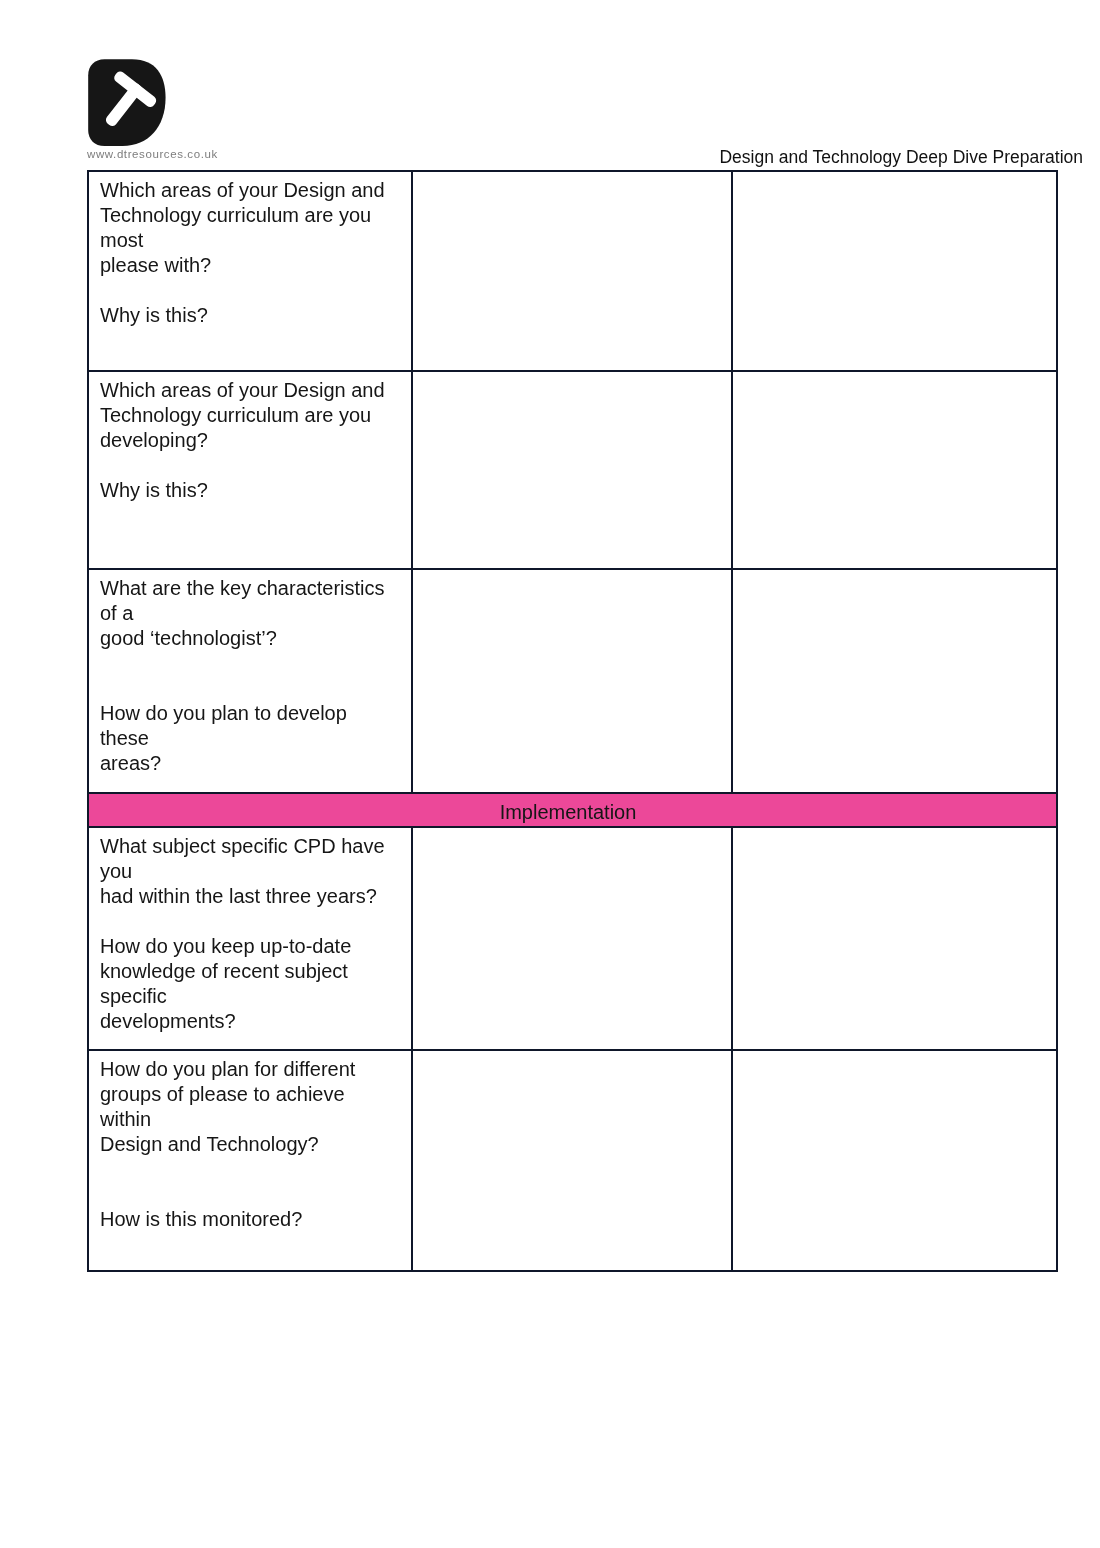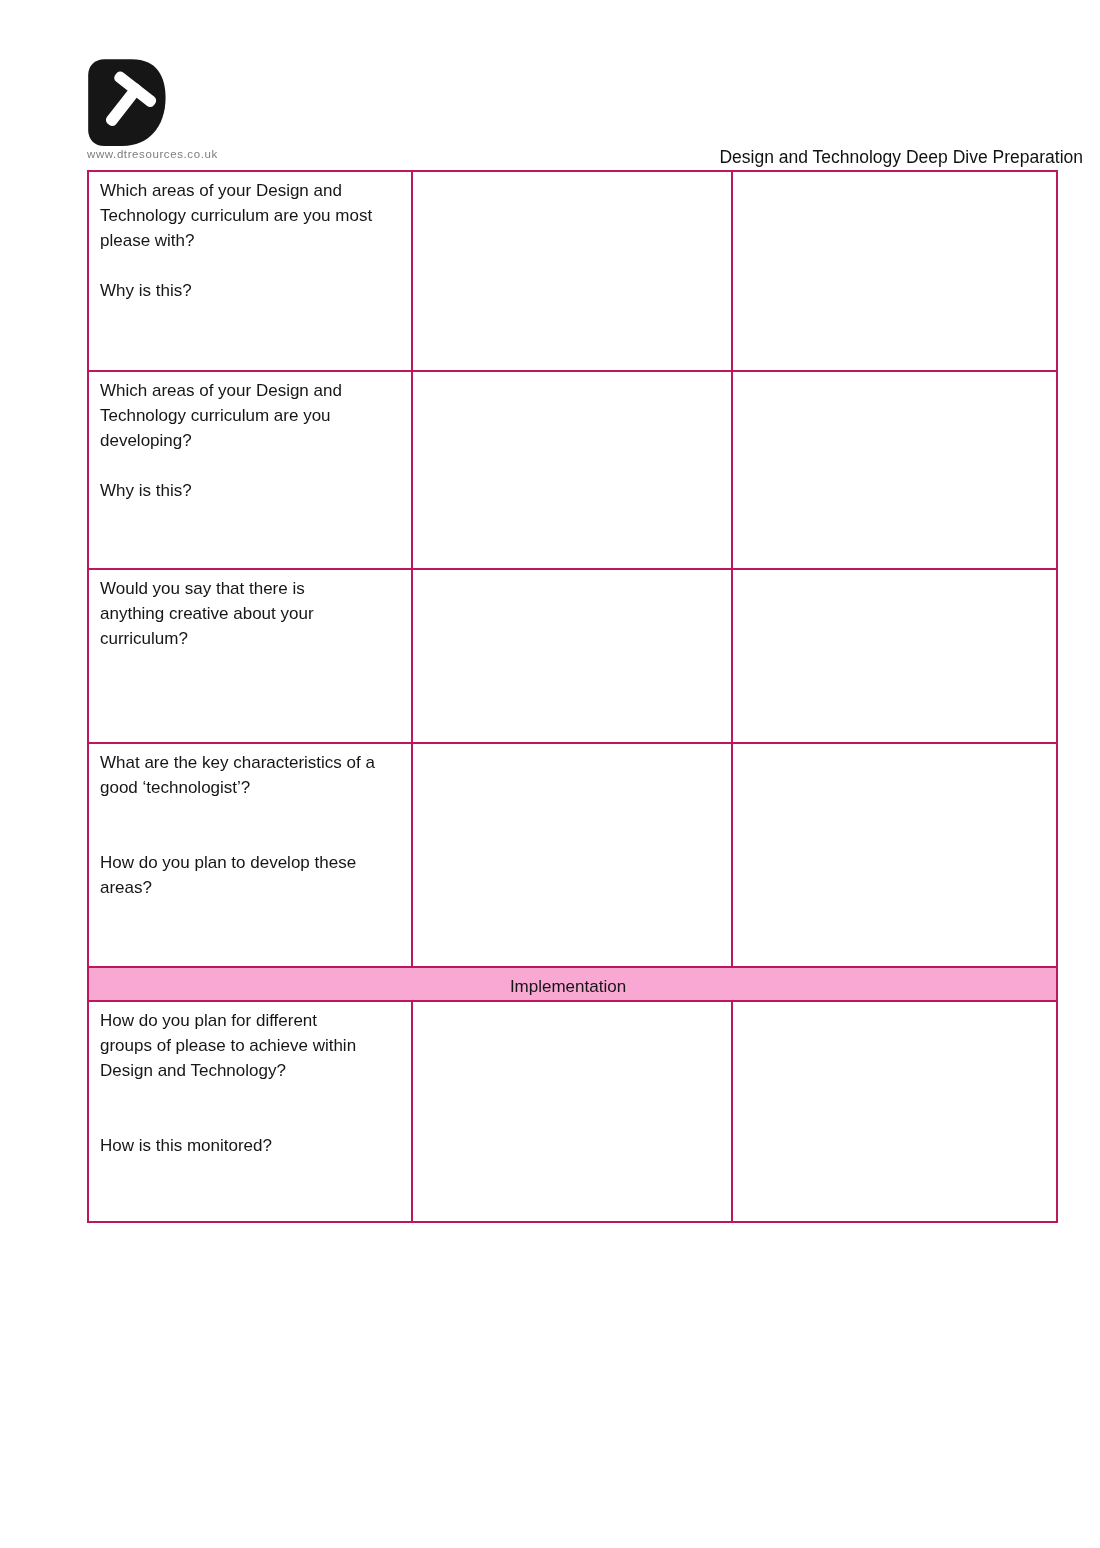--- a/index.html
+++ b/index.html
@@ -44,30 +44,30 @@
   }
   table.deep-dive {
     position: absolute;
     left: 66px;
     top: 170px;
     width: 969px;
     border-collapse: collapse;
     table-layout: fixed;
   }
   table.deep-dive td {
-    border: 2px solid #be185d;
+    border: 2px solid #0f172a;
     vertical-align: top;
     padding: 6px 20px 0 11px;
-    font-size: 17px;
+    font-size: 20px;
     line-height: 25px;
     color: #161616;
     white-space: pre-line;
   }
   td.section-cell {
-    background: #f9a8d4;
+    background: #ec4899;
     text-align: center;
     vertical-align: middle;
     padding: 0;
     height: 26px;
     line-height: 26px;
     white-space: normal;
     color: #101010;
   }
 </style>
 </head>
@@ -105,39 +105,42 @@
       </tr>
       <tr style="height:198px">
         <td>Which areas of your Design and
 Technology curriculum are you
 developing?
 
 Why is this?</td>
         <td></td>
         <td></td>
       </tr>
-      <tr style="height:174px">
-        <td>Would you say that there is
-anything creative about your
-curriculum?</td>
-        <td></td>
-        <td></td>
-      </tr>
       <tr style="height:224px">
         <td>What are the key characteristics of a
 good ‘technologist’?
 
 
 How do you plan to develop these
 areas?</td>
         <td></td>
         <td></td>
       </tr>
       <tr style="height:26px">
         <td class="section-cell" colspan="3">Implementation</td>
+      </tr>
+      <tr style="height:223px">
+        <td>What subject specific CPD have you
+had within the last three years?
+
+How do you keep up-to-date
+knowledge of recent subject specific
+developments?</td>
+        <td></td>
+        <td></td>
       </tr>
       <tr style="height:221px">
         <td>How do you plan for different
 groups of please to achieve within
 Design and Technology?
 
 
 How is this monitored?</td>
         <td></td>
         <td></td>

